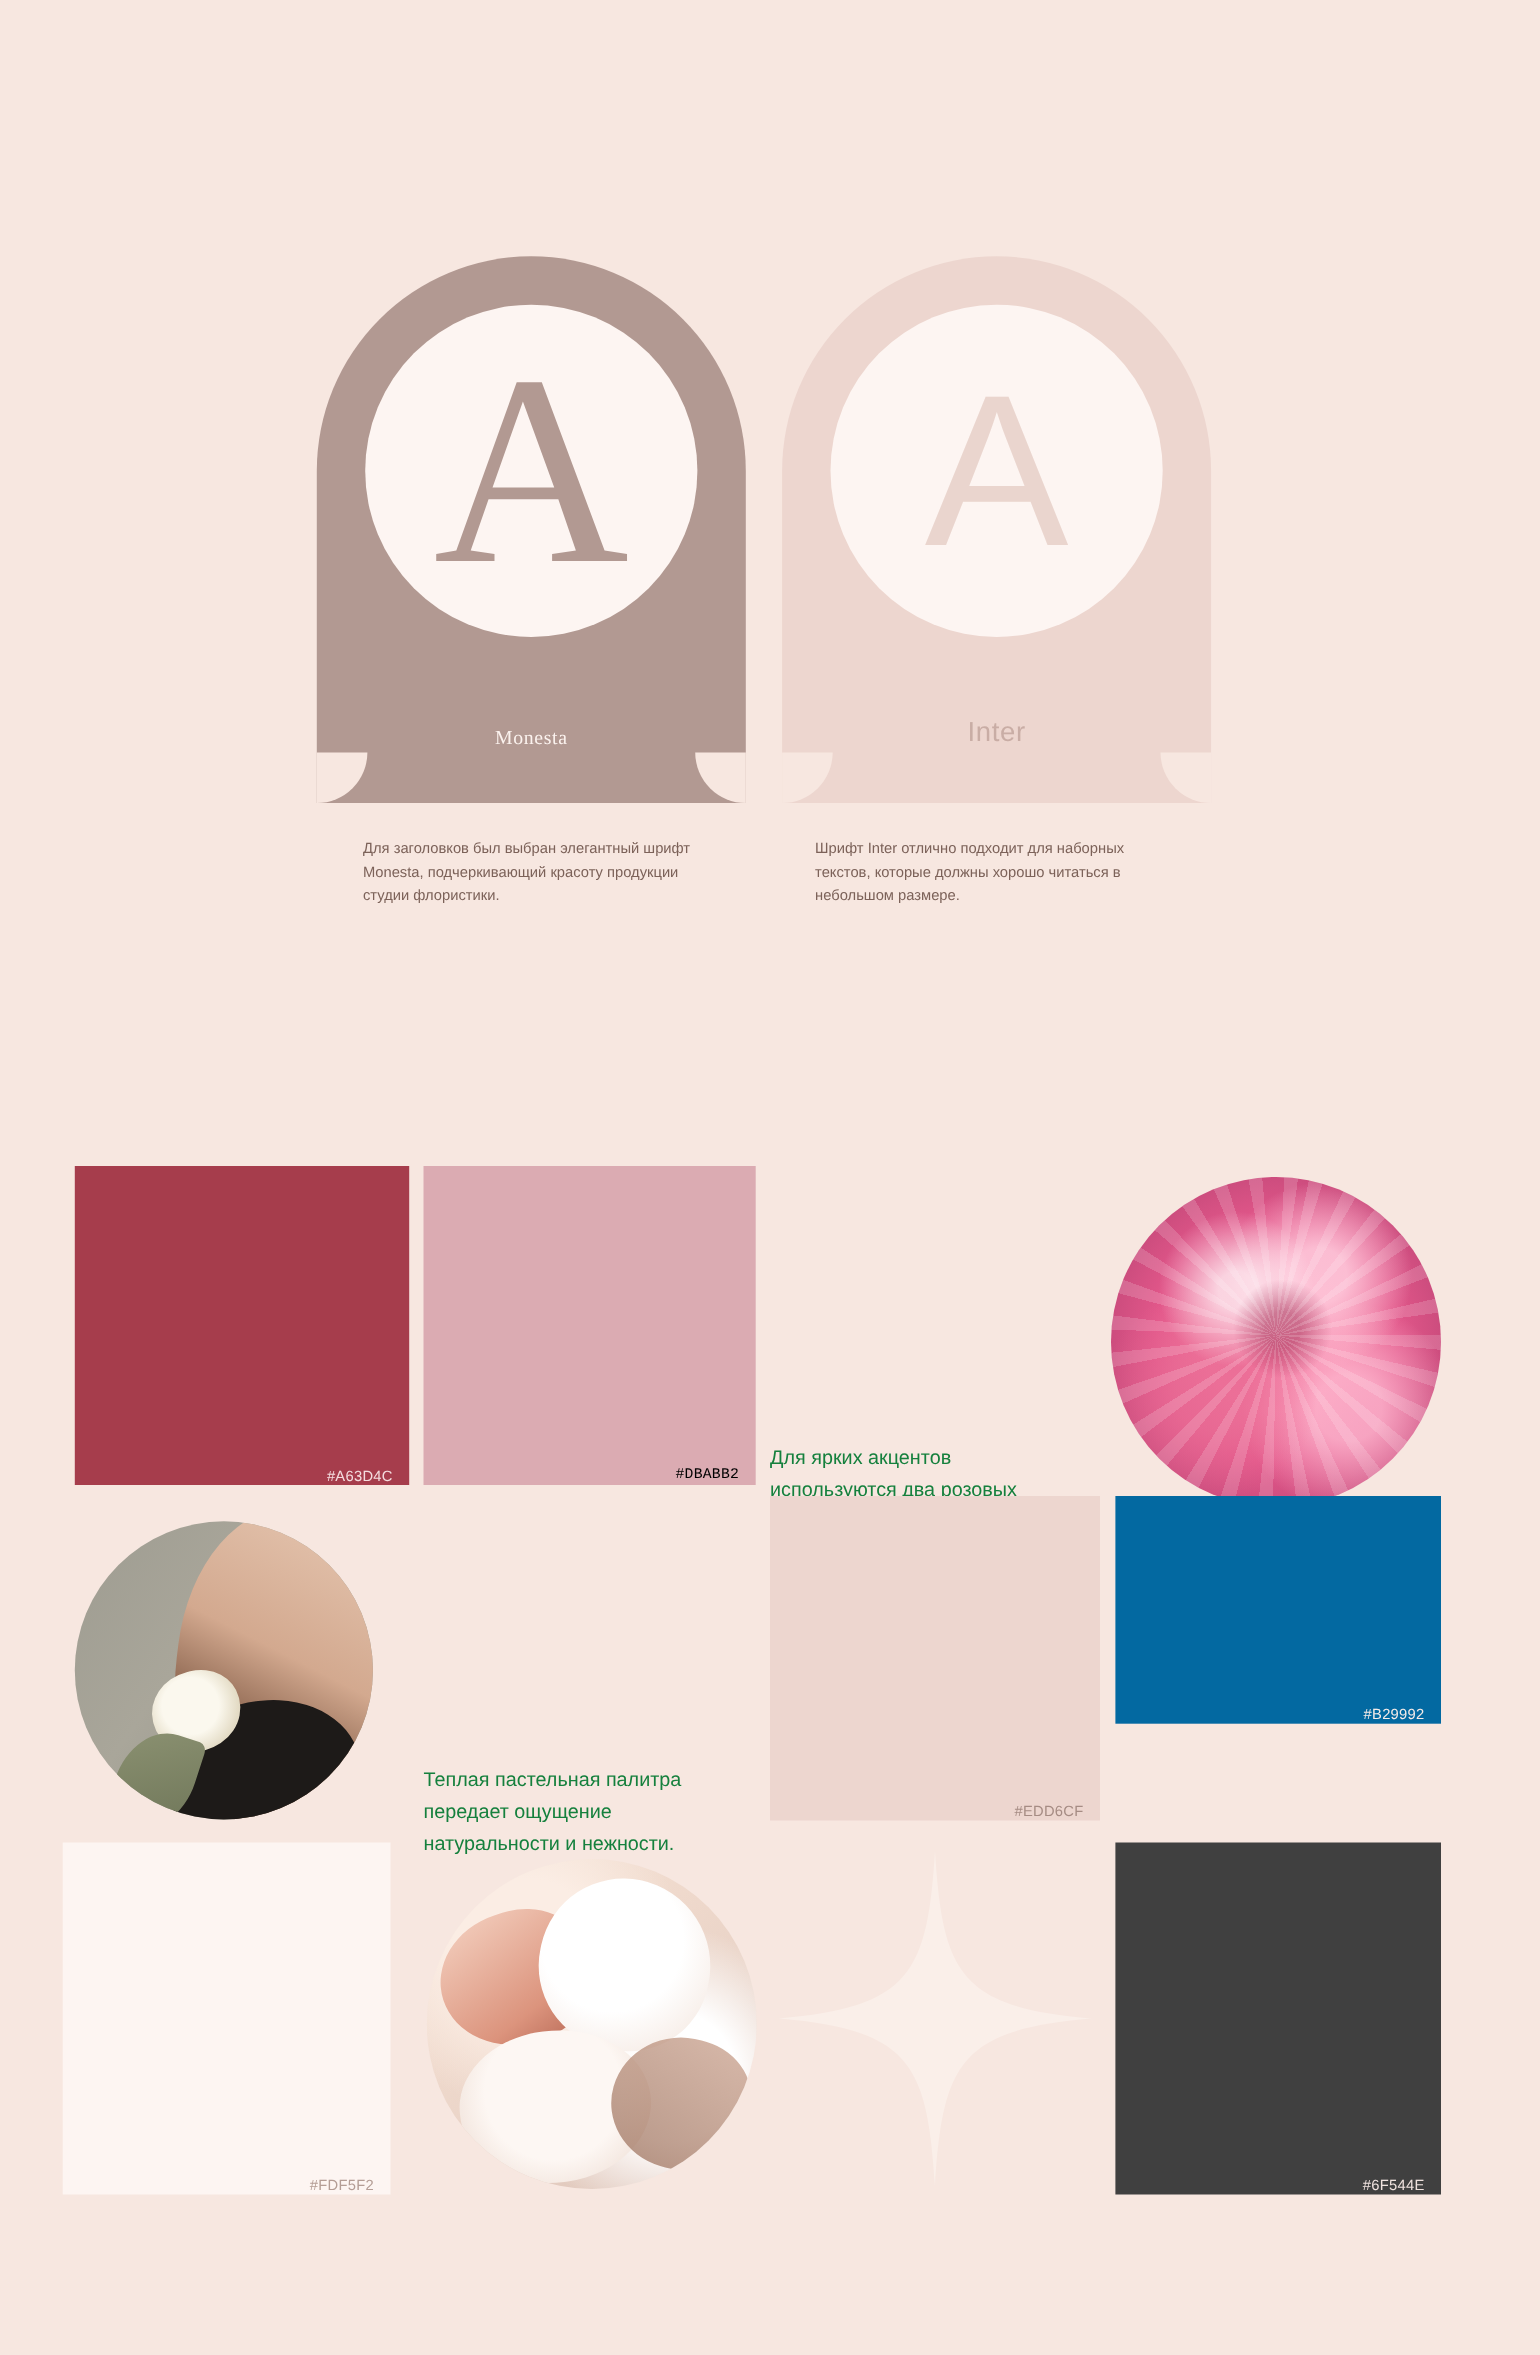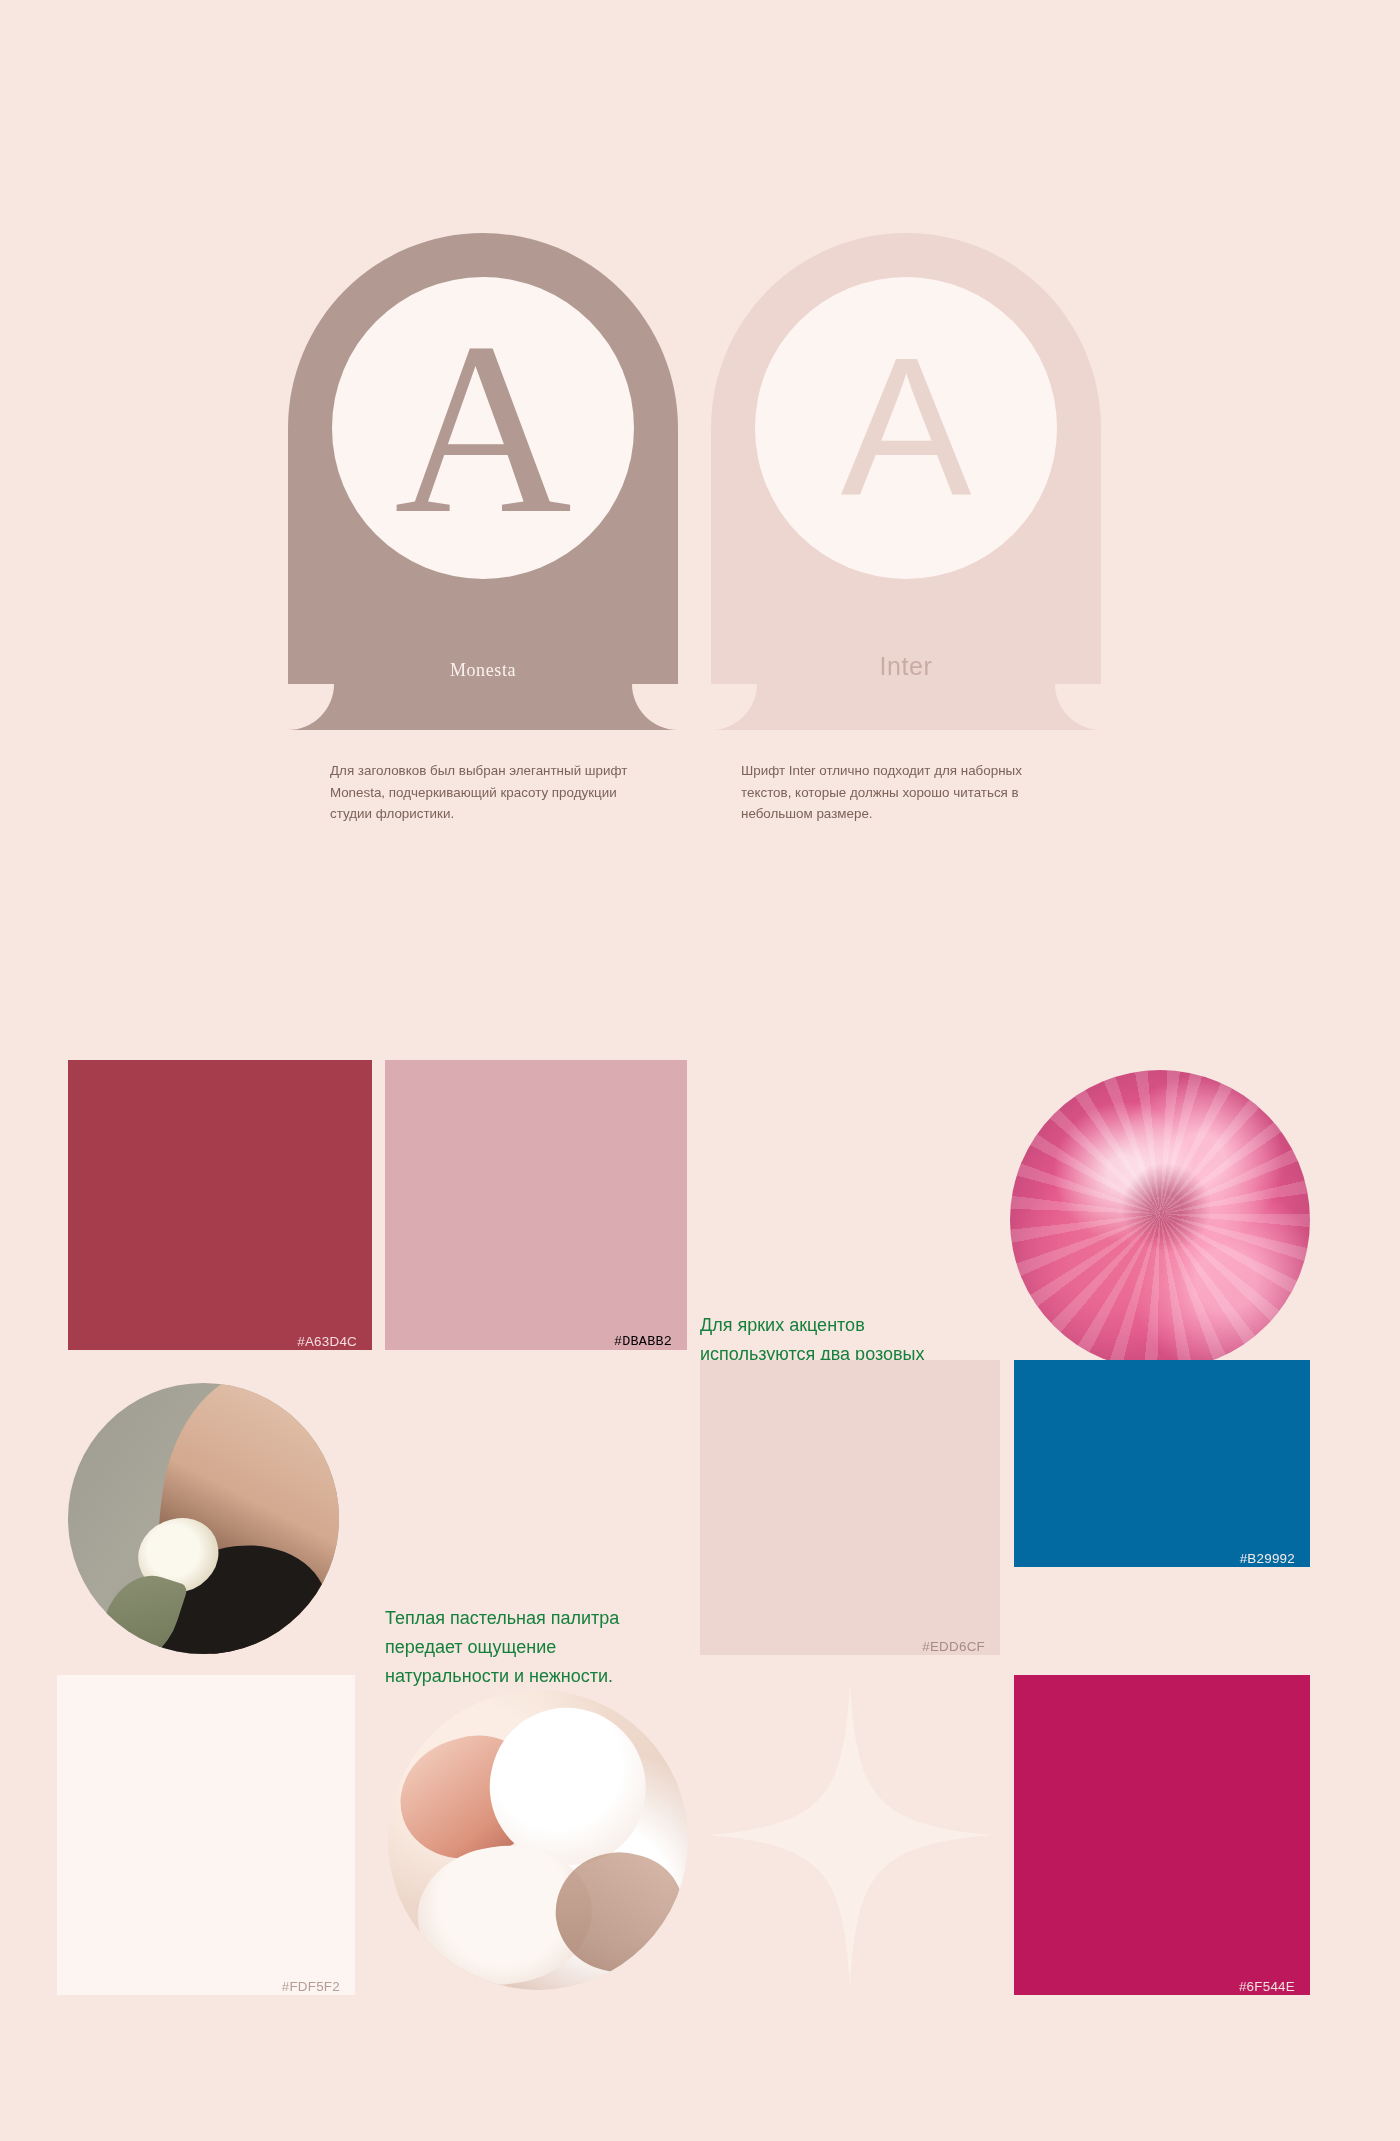--- a/index.html
+++ b/index.html
@@ -163,17 +163,17 @@
          background:linear-gradient(200deg,#C9A08C,#9E7460);
          border-radius:54% 46% 50% 50%;transform:rotate(16deg);opacity:.75;"></div>
   </div>
 
   <div class="sparkle" style="left:700px;top:1675px;width:300px;height:320px;">
     <svg width="300" height="320" viewBox="0 0 300 320" aria-hidden="true">
       <path d="M150 8 C157 118 172 150 292 160 C172 170 157 202 150 312 C143 202 128 170 8 160 C128 150 143 118 150 8 Z" fill="#FAEFE9"></path>
     </svg>
   </div>
 
-  <div class="sw" style="left:1014px;top:1675px;width:296px;height:320px;background:#be185d;">
+  <div class="sw" style="left:1014px;top:1675px;width:296px;height:320px;background:#404040;">
     <span class="hex" style="color:#EFE2DE;">#6F544E</span>
   </div>
 
 </div>
 
 </body></html>

